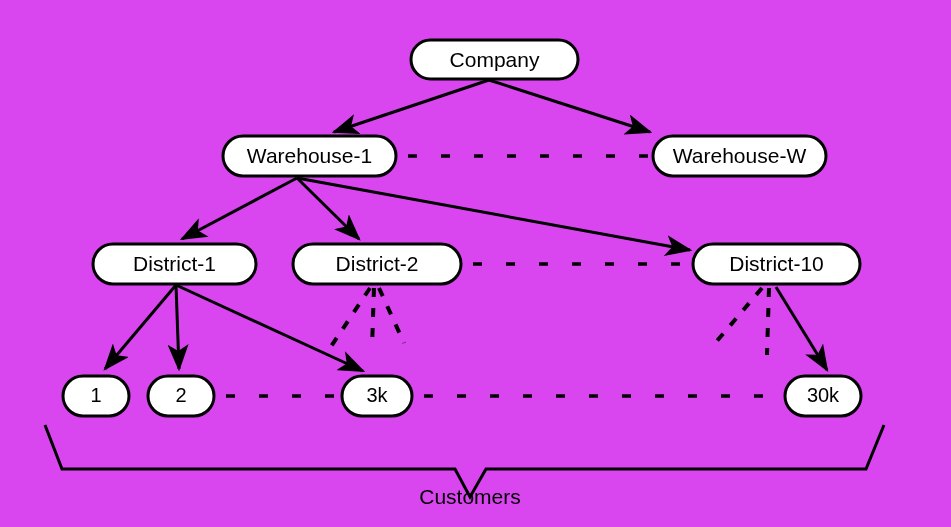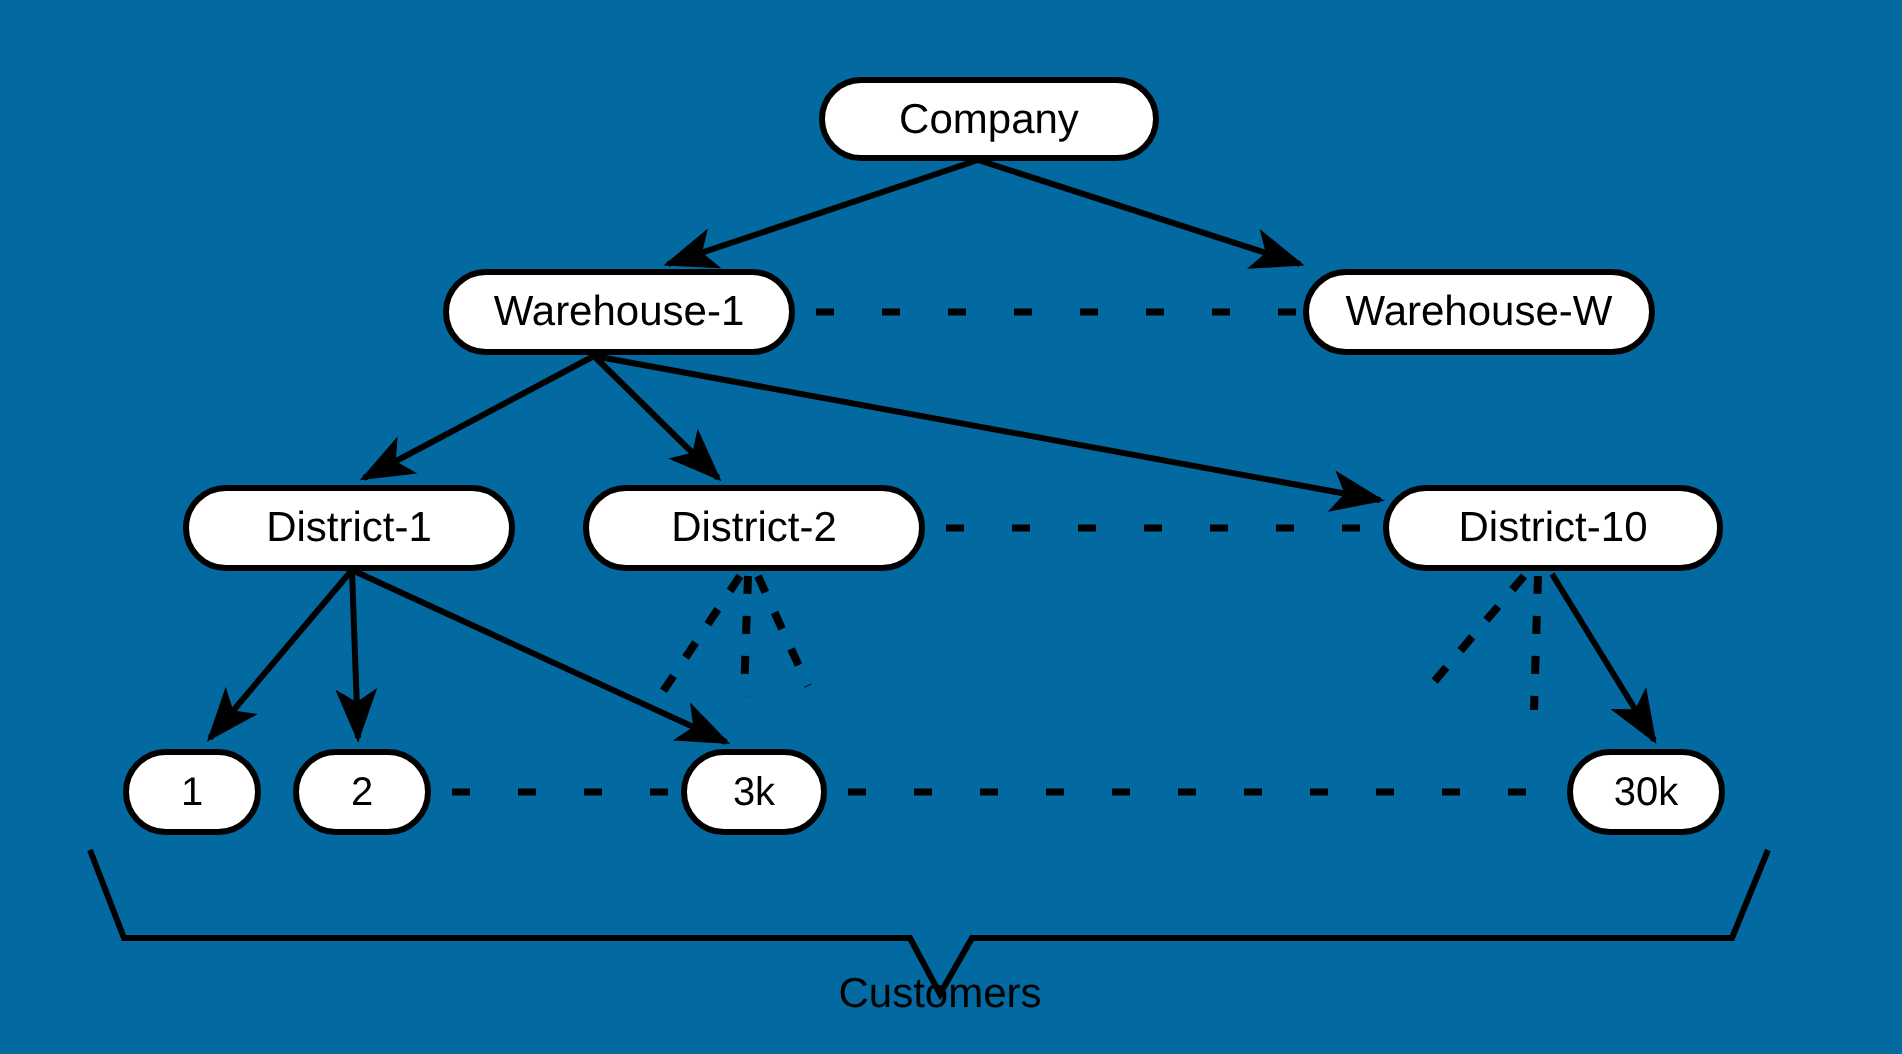--- a/index.html
+++ b/index.html
@@ -10,21 +10,21 @@
   body {
     width: 951px;
     height: 527px;
     overflow: hidden;
     font-family: "Liberation Sans", sans-serif;
   }
   #diagram-root {
     position: relative;
     width: 951px;
     height: 527px;
-    background: #0369a1;
+    background: #d946ef;
   }
   svg#hierarchy-svg {
     display: block;
     width: 951px;
     height: 527px;
   }
   .node-shape {
     fill: #ffffff;
     stroke: #000000;
     stroke-width: 3;

